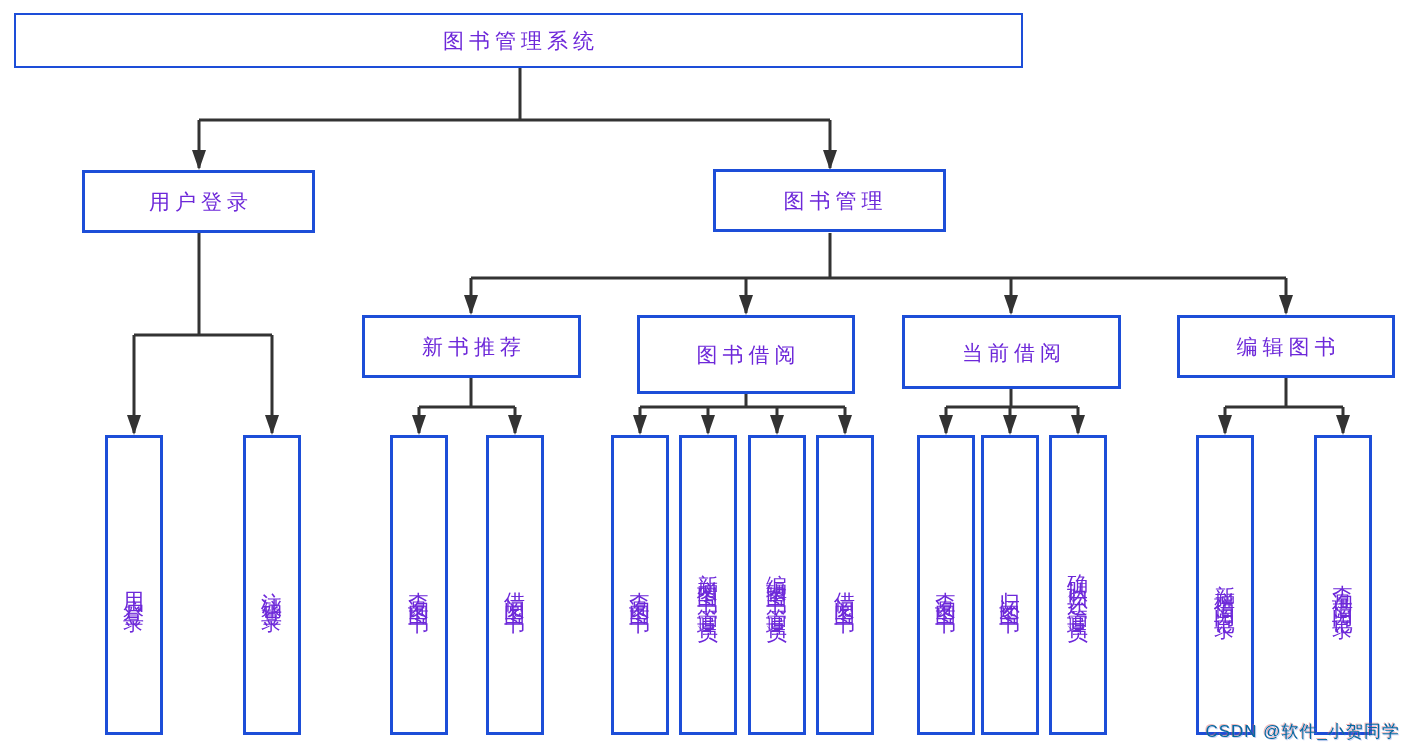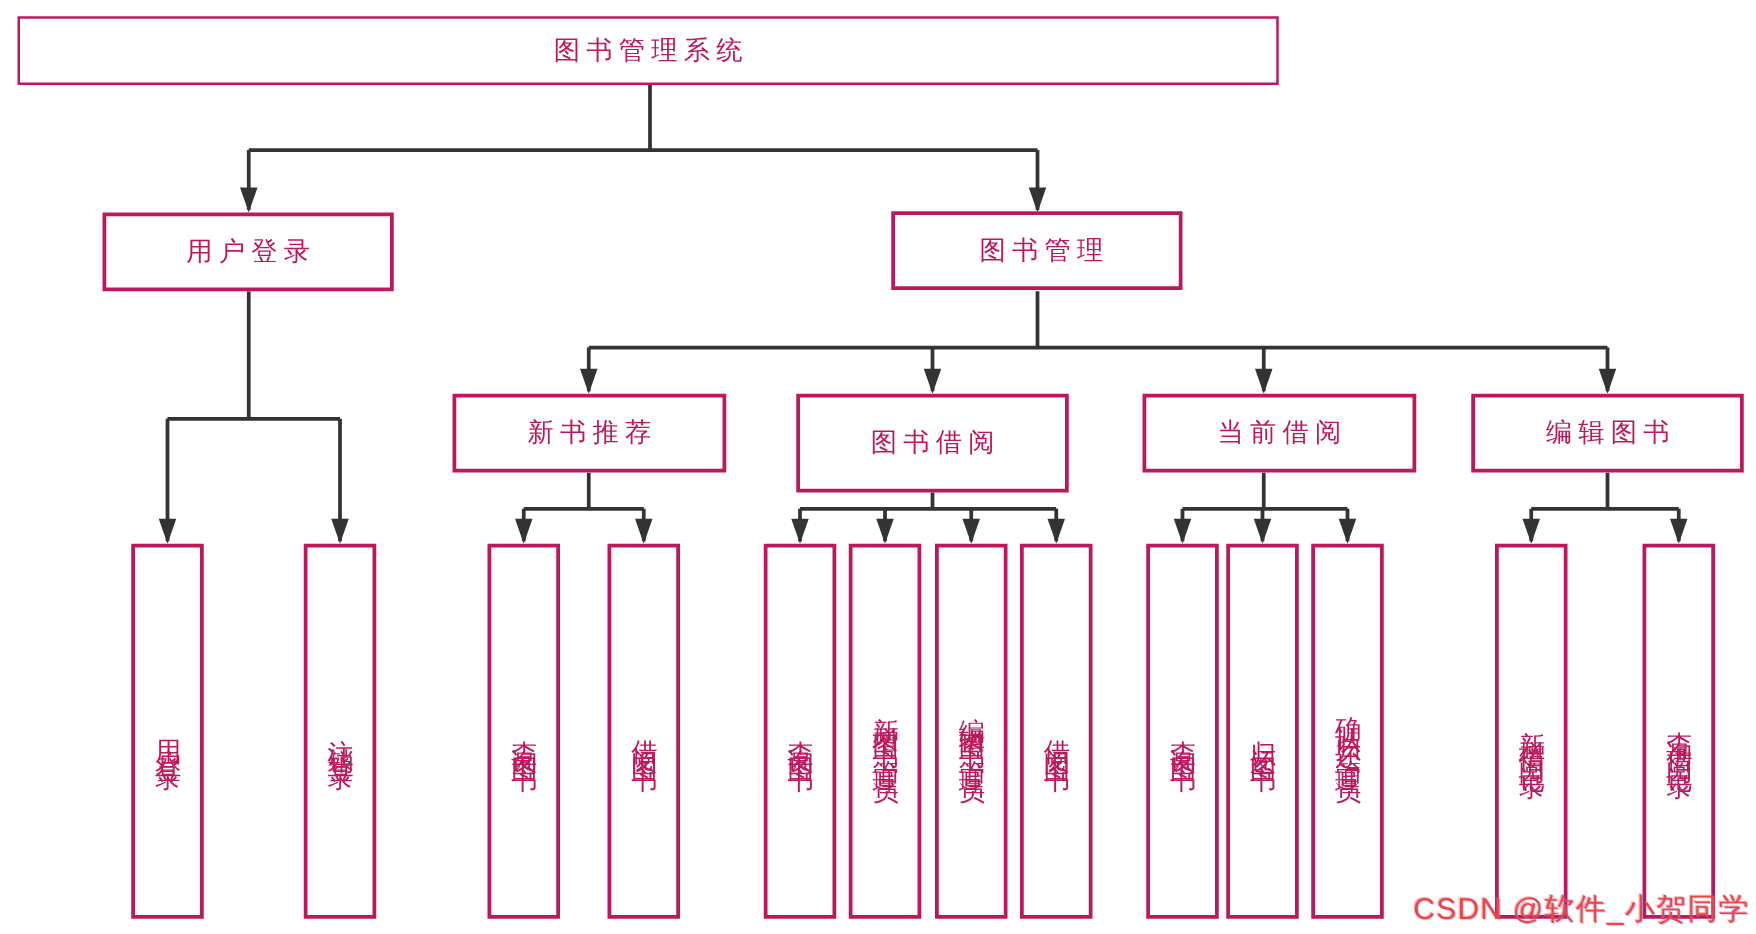--- a/index.html
+++ b/index.html
@@ -8,22 +8,22 @@
     width:1405px;height:747px;
     background:#ffffff;
     font-family:"Liberation Sans", sans-serif;
     overflow:hidden;
   }
   .wires{position:absolute;left:0;top:0;width:1405px;height:747px;}
   .box{
     position:absolute;
     box-sizing:border-box;
     background:#ffffff;
-    border:3px solid #be185d;
-    color:#be185d;
+    border:3px solid #1d4ed8;
+    color:#6d28d9;
     display:flex;
     align-items:center;
     justify-content:center;
     line-height:1;
   }
   .box.h{
     font-size:21px;
     letter-spacing:5px;
     padding-left:5px; 
     white-space:nowrap;
@@ -33,23 +33,23 @@
     writing-mode:vertical-rl;
     text-orientation:mixed;
     font-size:21px;
     letter-spacing:7px;
     padding-top:7px; 
   }
   .watermark{
     position:absolute;
     right:5px;
     bottom:4px;
-    font-size:24px;
+    font-size:17px;
     letter-spacing:1px;
-    color:#ef4444;
+    color:#0369a1;
     text-shadow:-1px -1px 0 rgba(226,96,96,0.45), 1px 1px 0 rgba(110,130,230,0.35);
     white-space:nowrap;
   }
 </style>
 </head>
 <body>
 
 <div class="stage">
 
   <svg class="wires" viewBox="0 0 1405 747" xmlns="http://www.w3.org/2000/svg" aria-hidden="true">
@@ -109,21 +109,21 @@
       M1336 415 L1350 415 L1343 435 Z"></path>
   </svg>
 
   <div class="box h root" style="left:14px;top:13px;width:1009px;height:55px;">图书管理系统</div>
 
   <div class="box h" style="left:82px;top:170px;width:233px;height:63px;">用户登录</div>
   <div class="box h" style="left:713px;top:169px;width:233px;height:63px;padding-left:12px;">图书管理</div>
 
   <div class="box h" style="left:362px;top:315px;width:219px;height:63px;">新书推荐</div>
   <div class="box h" style="left:637px;top:315px;width:218px;height:79px;">图书借阅</div>
-  <div class="box h" style="left:902px;top:315px;width:219px;height:63px;margin-left:12px;">当前借阅</div>
+  <div class="box h" style="left:902px;top:315px;width:219px;height:74px;">当前借阅</div>
   <div class="box h" style="left:1177px;top:315px;width:218px;height:63px;">编辑图书</div>
 
   <div class="box v" style="left:105px;top:435px;width:58px;height:300px;">用户登录</div>
   <div class="box v" style="left:243px;top:435px;width:58px;height:300px;">注销登录</div>
 
   <div class="box v" style="left:390px;top:435px;width:58px;height:300px;">查询图书</div>
   <div class="box v" style="left:486px;top:435px;width:58px;height:300px;">借阅图书</div>
 
   <div class="box v" style="left:611px;top:435px;width:58px;height:300px;">查询图书</div>
   <div class="box v" style="left:679px;top:435px;width:58px;height:300px;">新增图书（管理员）</div>

